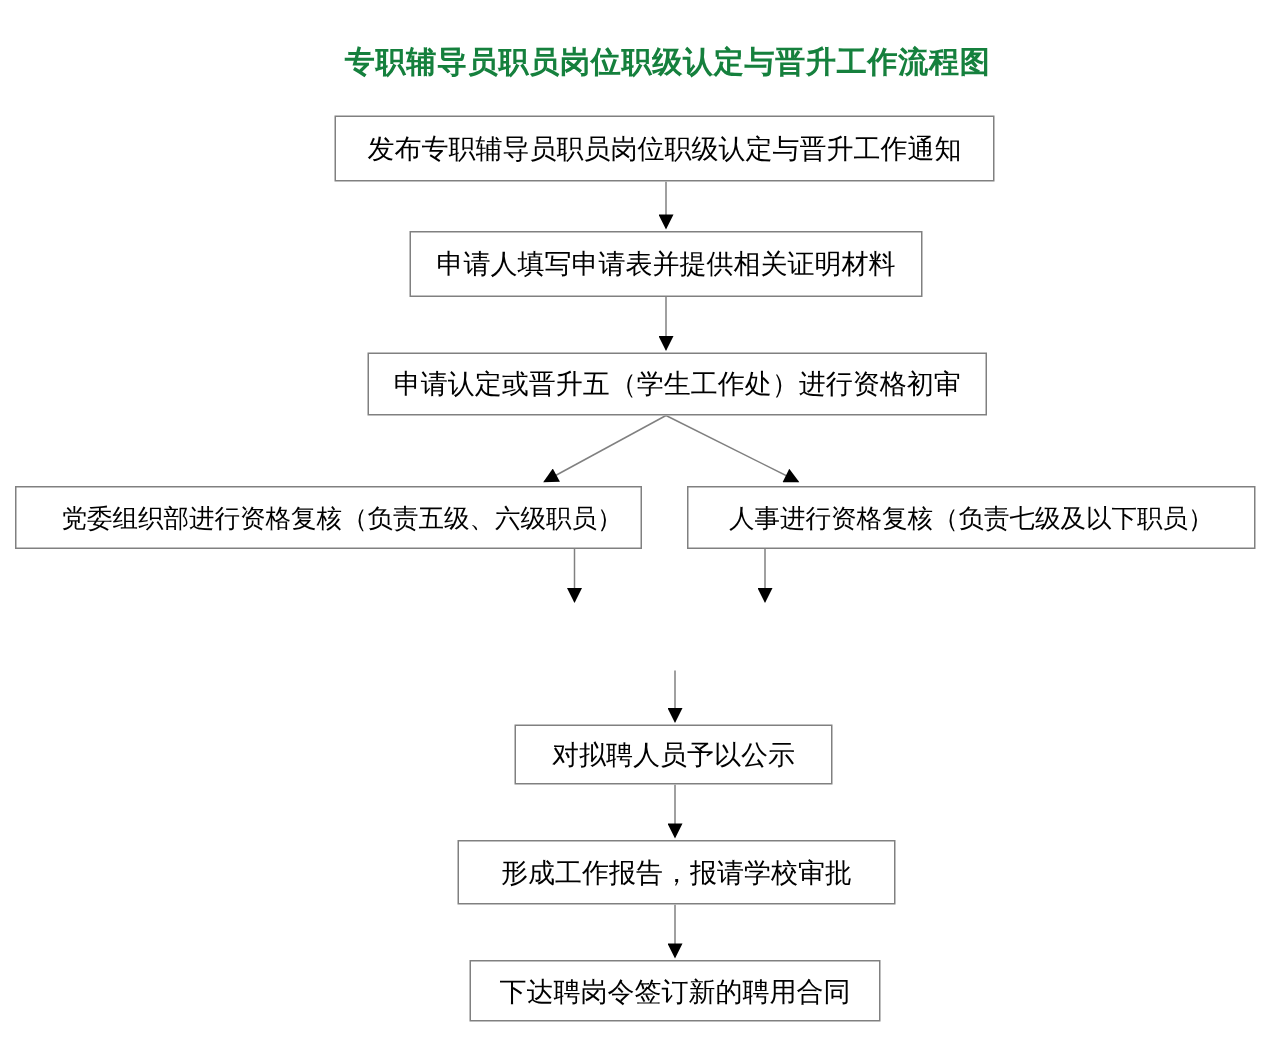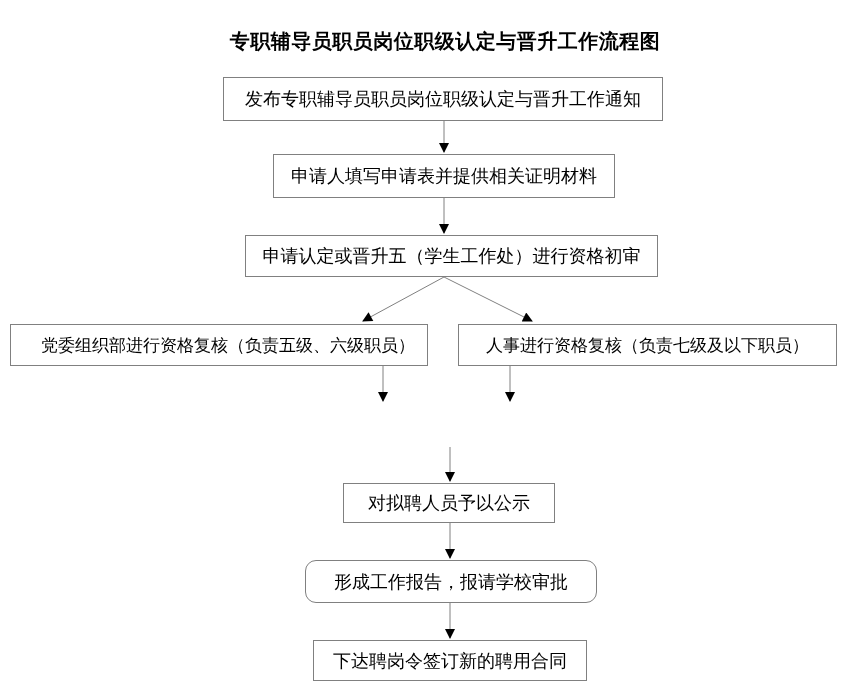--- a/index.html
+++ b/index.html
@@ -17,21 +17,21 @@
   }
   .title {
     position: absolute;
     left: 205px;
     top: 28px;
     width: 480px;
     margin: 0;
     text-align: center;
     font-size: 20px;
     font-weight: bold;
-    color: #000000;
+    color: #15803d;
     letter-spacing: 0.5px;
     white-space: nowrap;
   }
   .connectors {
     position: absolute;
     left: 0;
     top: 0;
     width: 853px;
     height: 700px;
   }
@@ -50,21 +50,21 @@
     line-height: 1;
   }
   
   .n0 { left: 223px; top:  77px; width: 440px; height: 44px; }
   .n1 { left: 273px; top: 154px; width: 342px; height: 44px; }
   .n2 { left: 245px; top: 235px; width: 413px; height: 42px; }
   .n3 { left:  10px; top: 324px; width: 418px; height: 42px; font-size: 17px; padding-left: 18px; }
   .n4 { left: 458px; top: 324px; width: 379px; height: 42px; font-size: 17px; text-align: center; }
   .n5 { left: 230px; top: 403px; width: 440px; height: 44px; }
   .n6 { left: 343px; top: 483px; width: 212px; height: 40px; }
-  .n7 { left: 305px; top: 560px; width: 292px; height: 43px; border-radius: 11px; }
+  .n7 { left: 305px; top: 560px; width: 292px; height: 43px; }
   .n8 { left: 313px; top: 640px; width: 274px; height: 41px; }
 </style>
 </head>
 <body>
 
 <div class="canvas">
 
   <h1 class="title">专职辅导员职员岗位职级认定与晋升工作流程图</h1>
 
   <svg class="connectors" width="853" height="700" viewBox="0 0 853 700" xmlns="http://www.w3.org/2000/svg">

